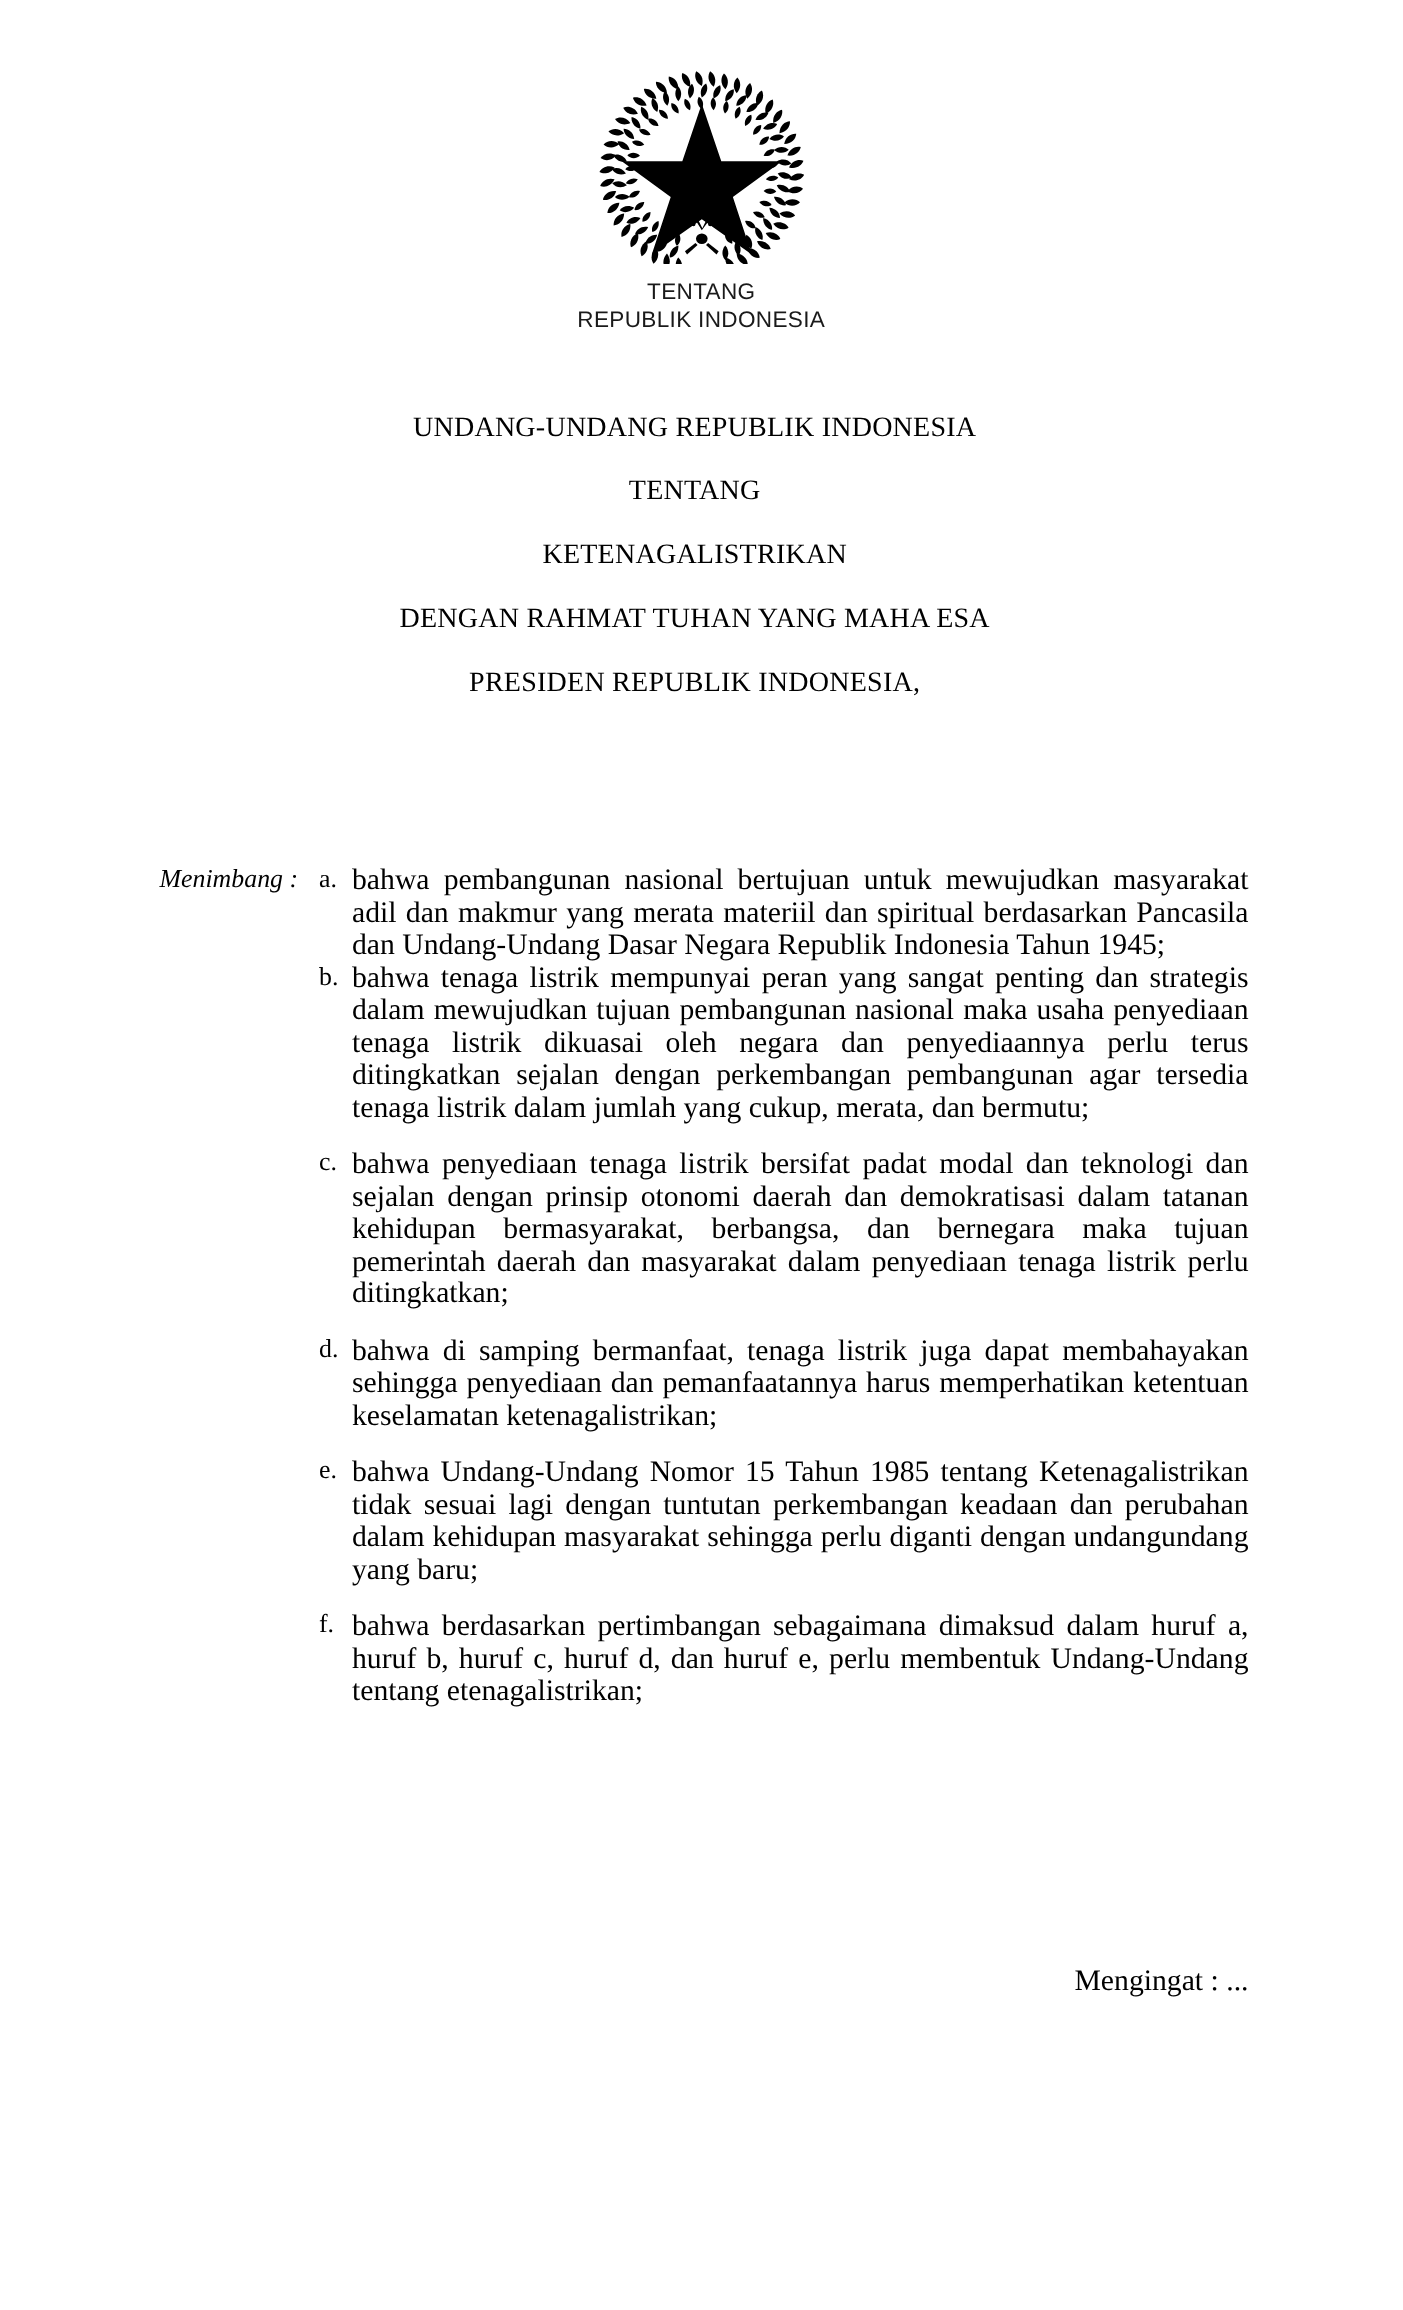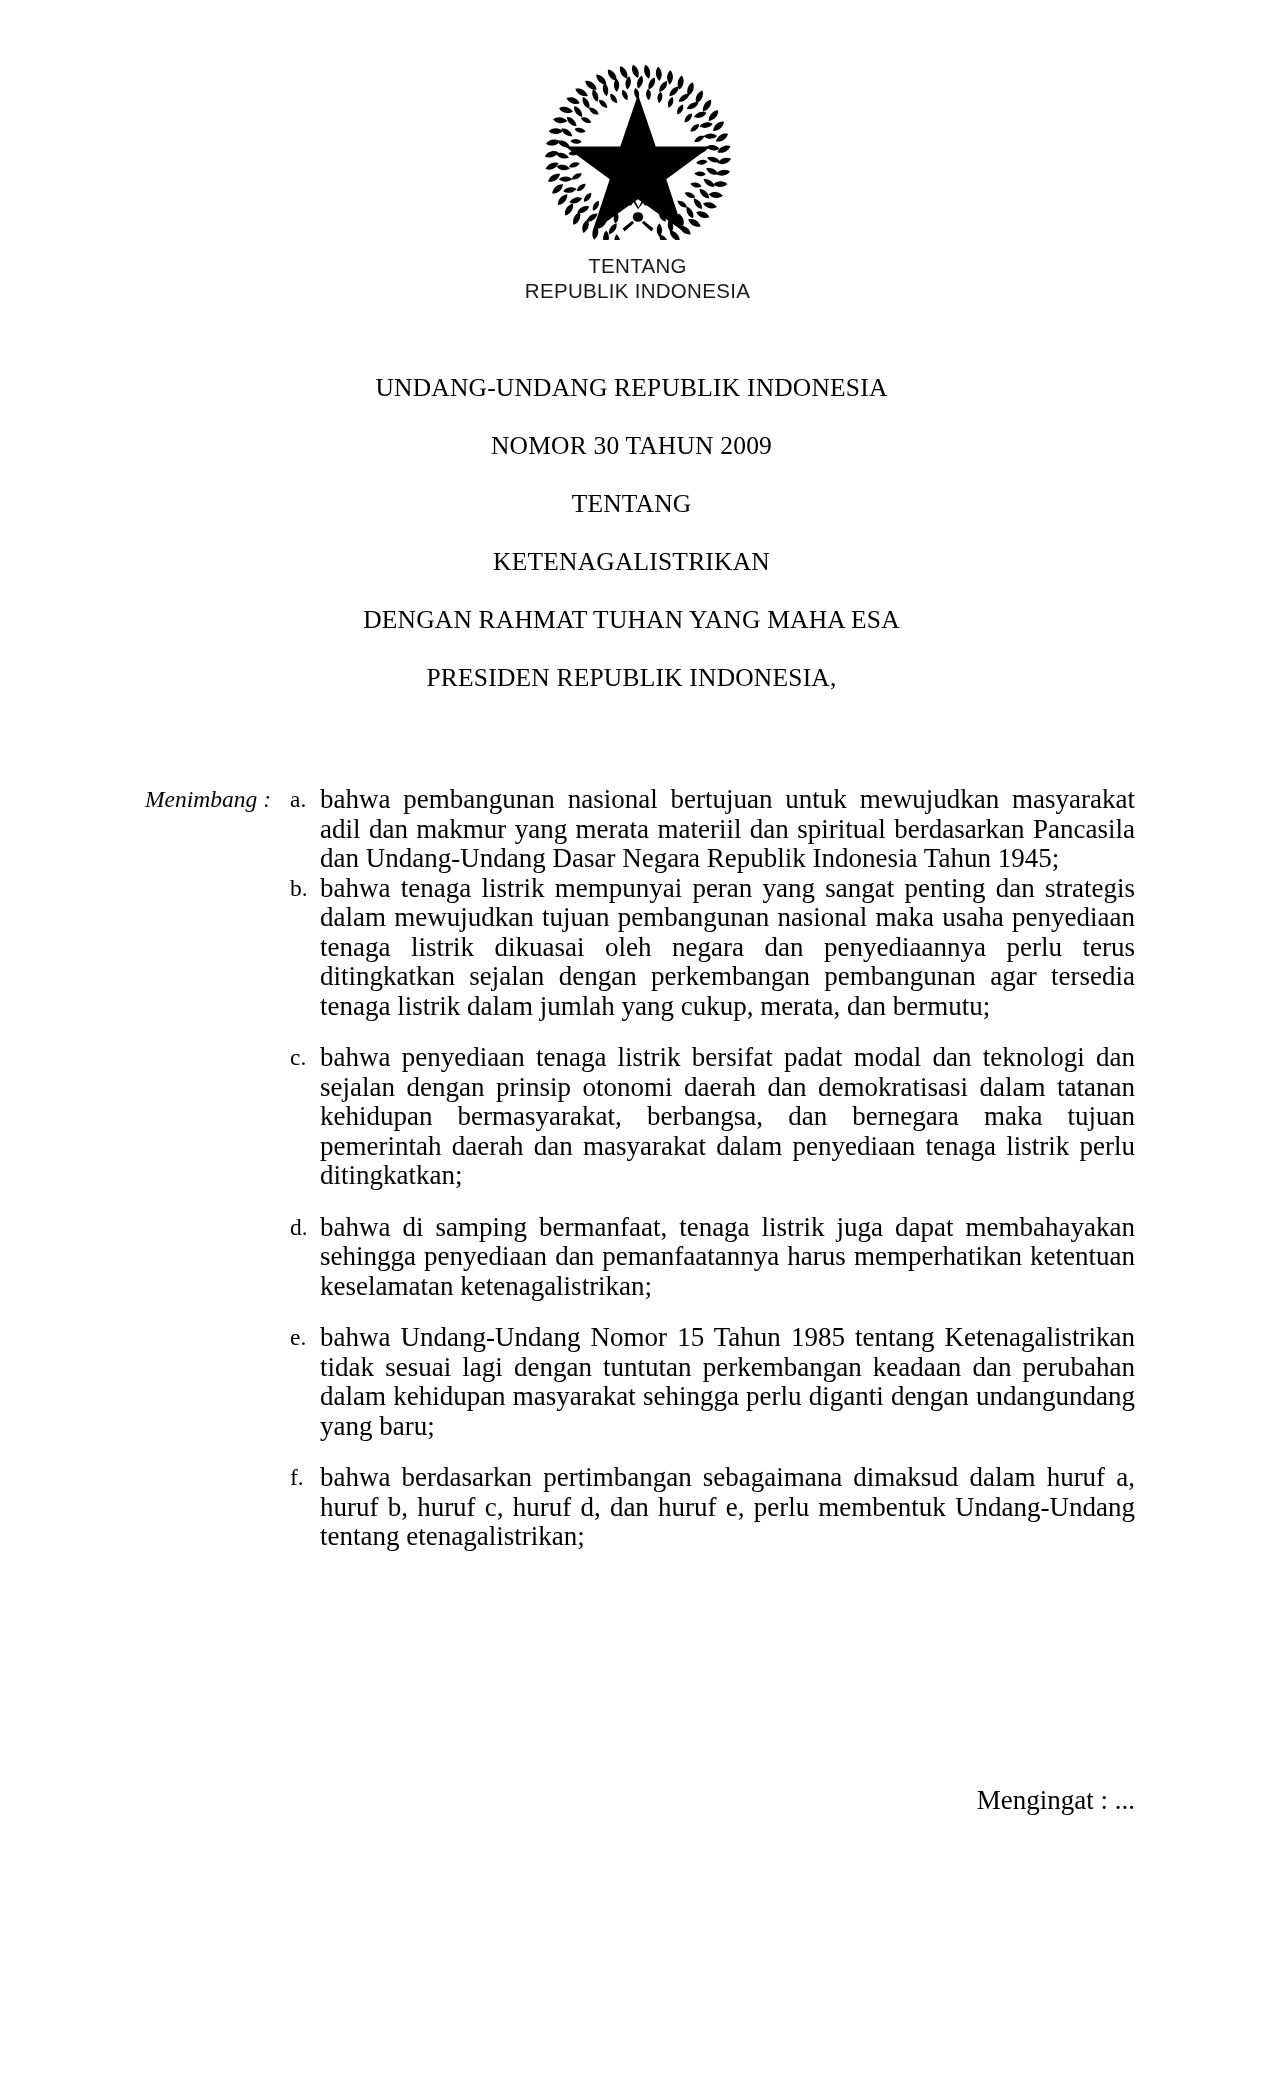--- a/index.html
+++ b/index.html
@@ -259,21 +259,20 @@
     </svg>
   </div>
 
   <div class="presiden-caption">
     <div>TENTANG</div>
     <div>REPUBLIK INDONESIA</div>
   </div>
 
   <div class="title-block">
     <div class="title-line">UNDANG-UNDANG REPUBLIK INDONESIA</div>
-    <div class="title-line">NOMOR 30 TAHUN 2009</div>
     <div class="title-line">TENTANG</div>
     <div class="title-line">KETENAGALISTRIKAN</div>
     <div class="title-line">DENGAN RAHMAT TUHAN YANG MAHA ESA</div>
     <div class="title-line">PRESIDEN REPUBLIK INDONESIA,</div>
   </div>
 
   <div class="considerations">
     <div class="cons-row">
       <div class="cons-label">Menimbang :</div>
       <div class="cons-items">

